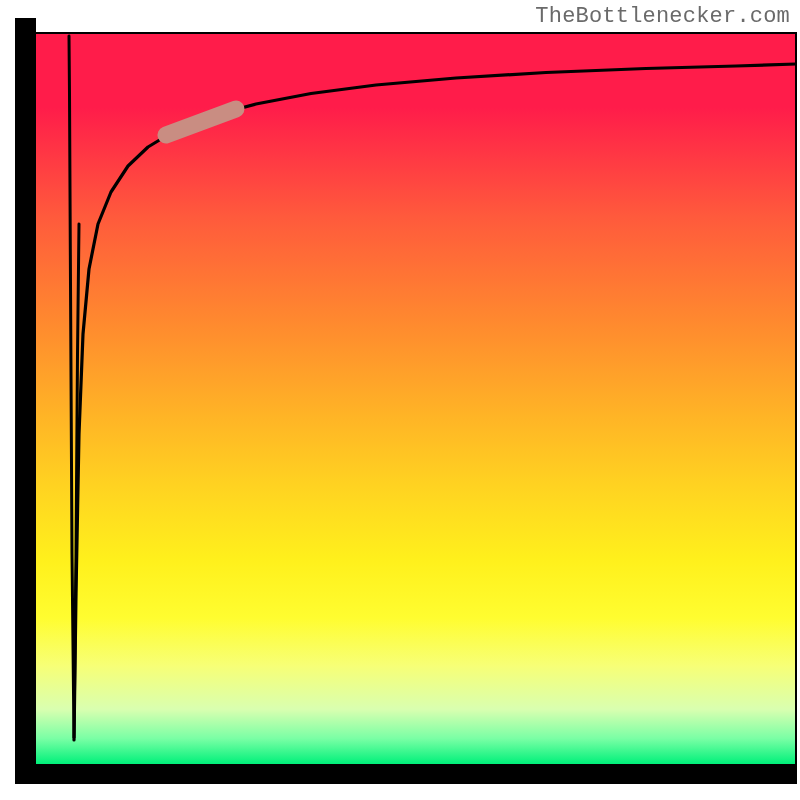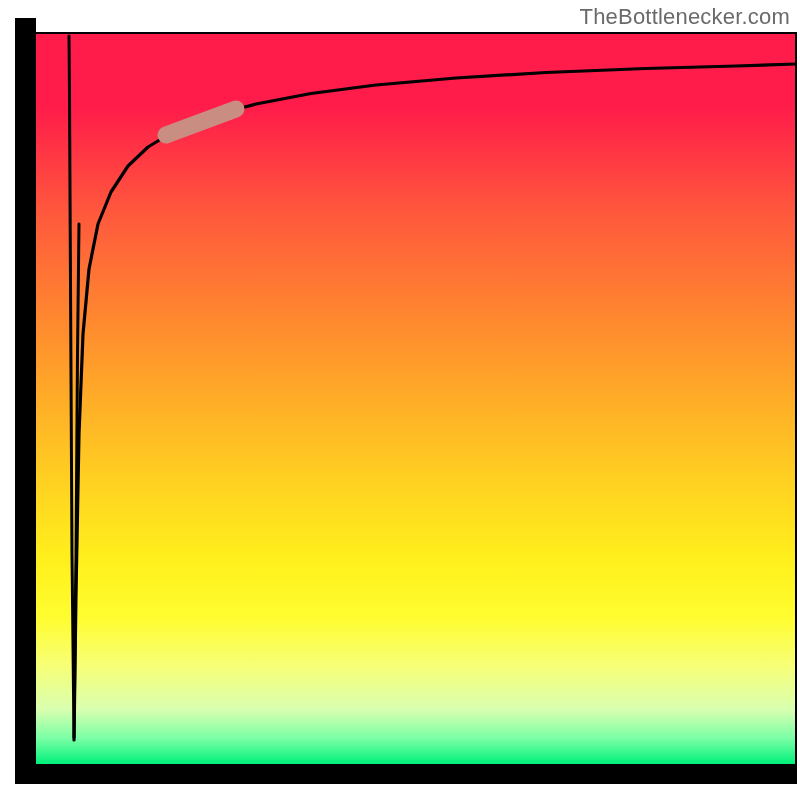--- a/index.html
+++ b/index.html
@@ -2,21 +2,21 @@
 <html><head>
 <meta charset="utf-8">
 <style>
   * { margin: 0; padding: 0; box-sizing: border-box; }
   html, body { width: 800px; height: 800px; overflow: hidden; background: #fff; }
   .stage { position: relative; width: 800px; height: 800px; }
   .watermark {
     position: absolute;
     top: 4px;
     right: 10px;
-    font-family: Liberation Sans, sans-serif;
+    font-family: Liberation Mono, monospace;
     font-size: 22px;
     color: #6a6a6a;
     letter-spacing: 0.2px;
   }
   .plot-area {
     position: absolute;
     left: 36px;
     top: 34px;
     width: 760px;
     height: 730px;

